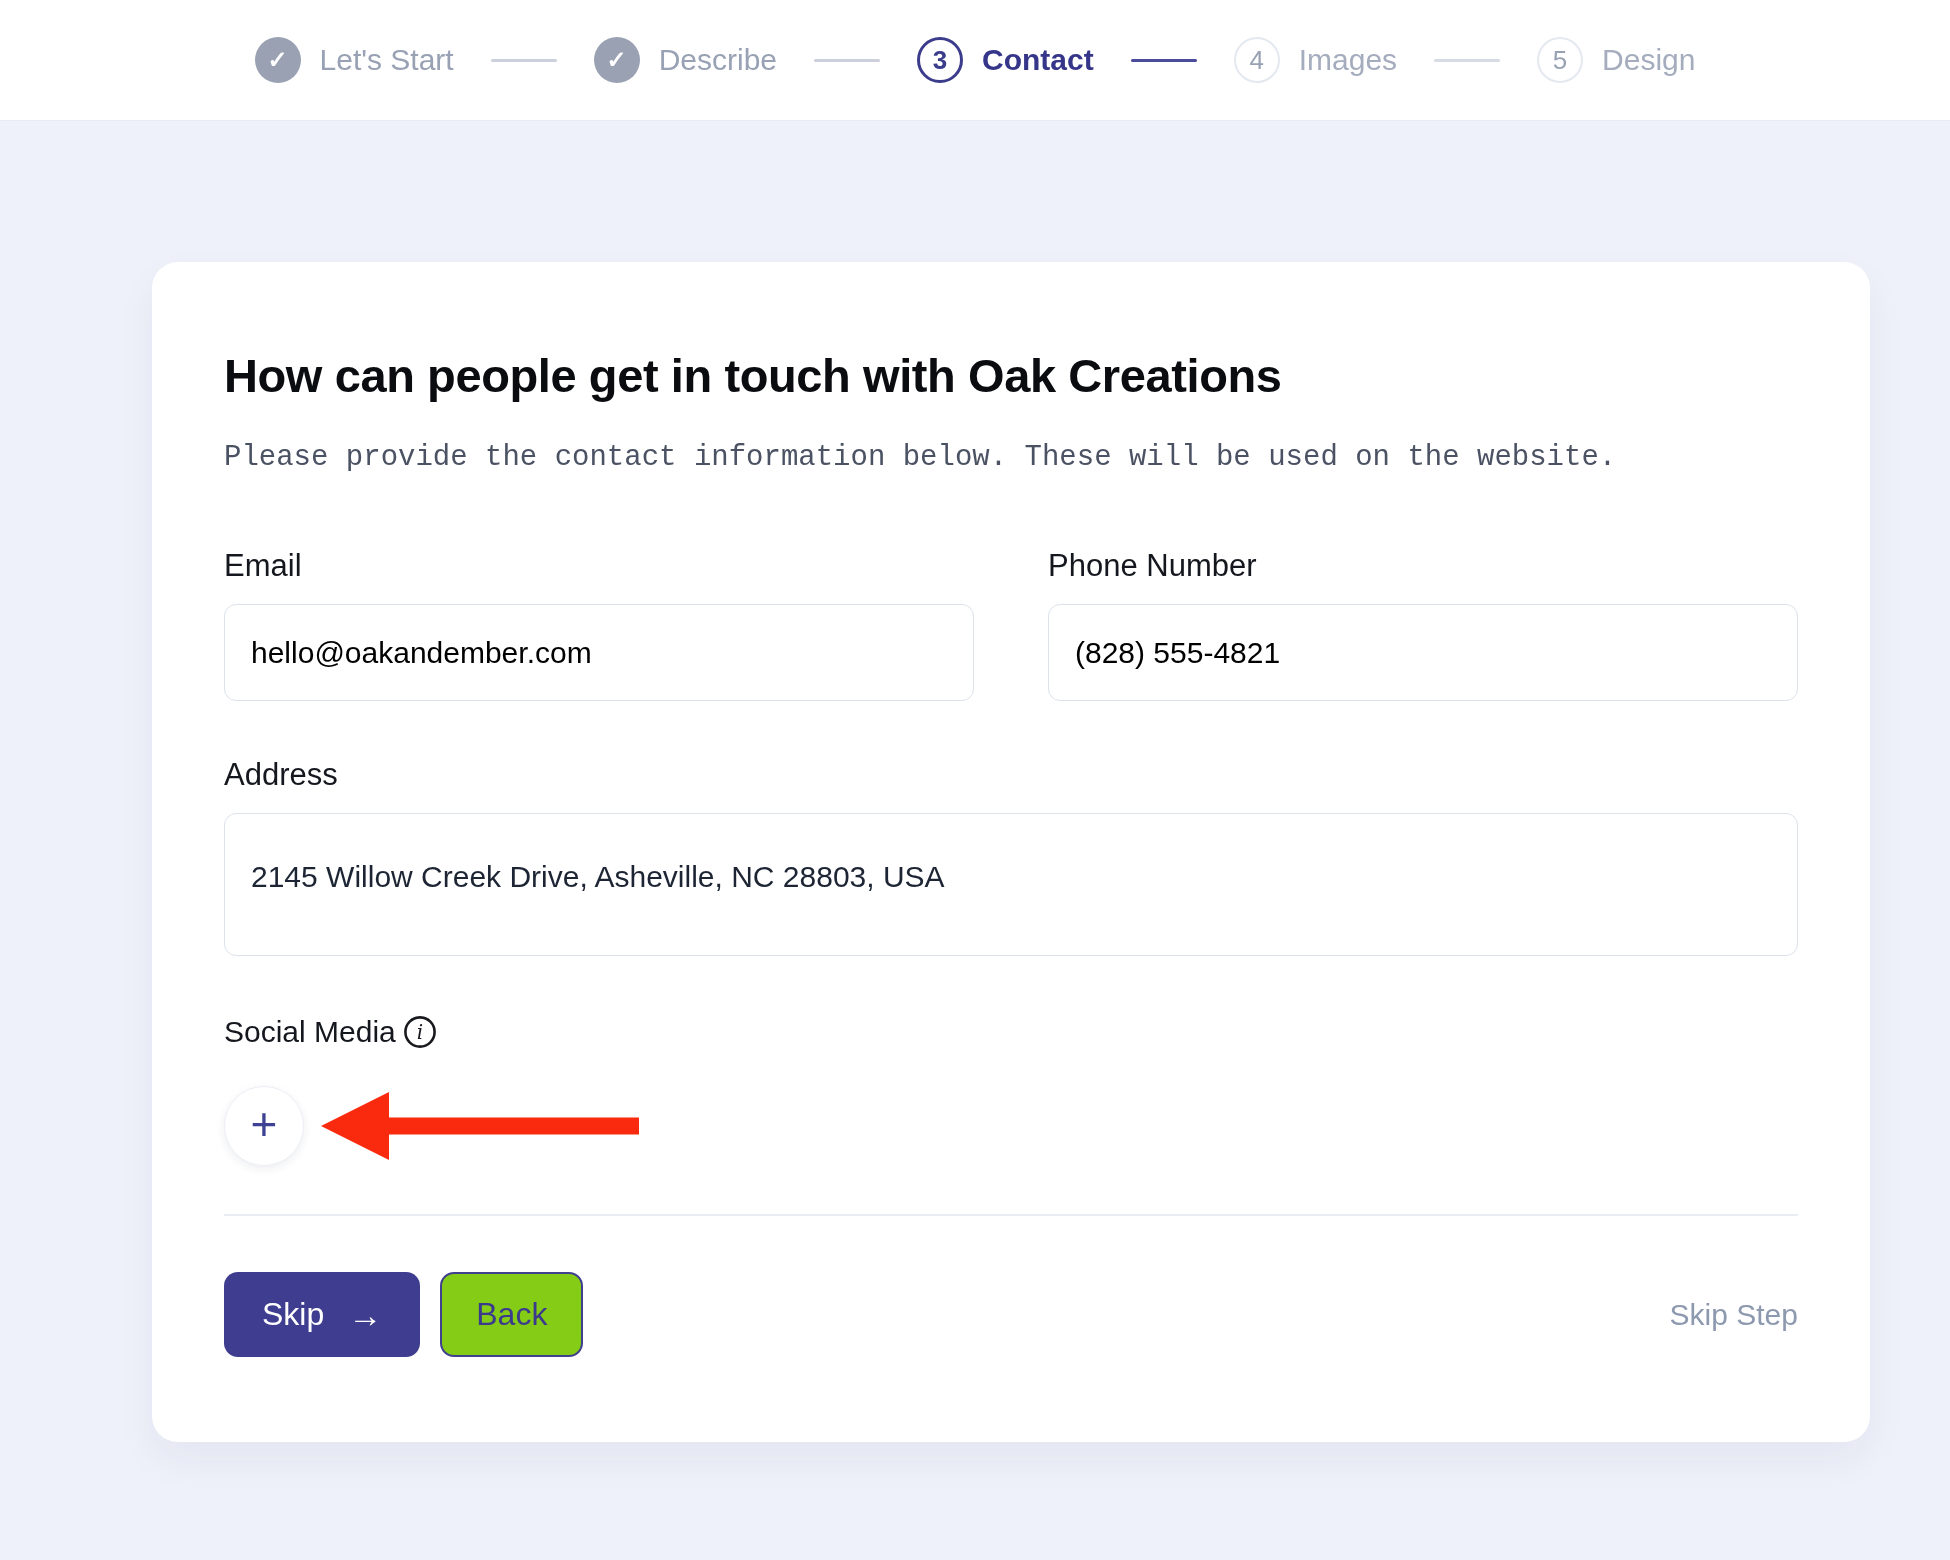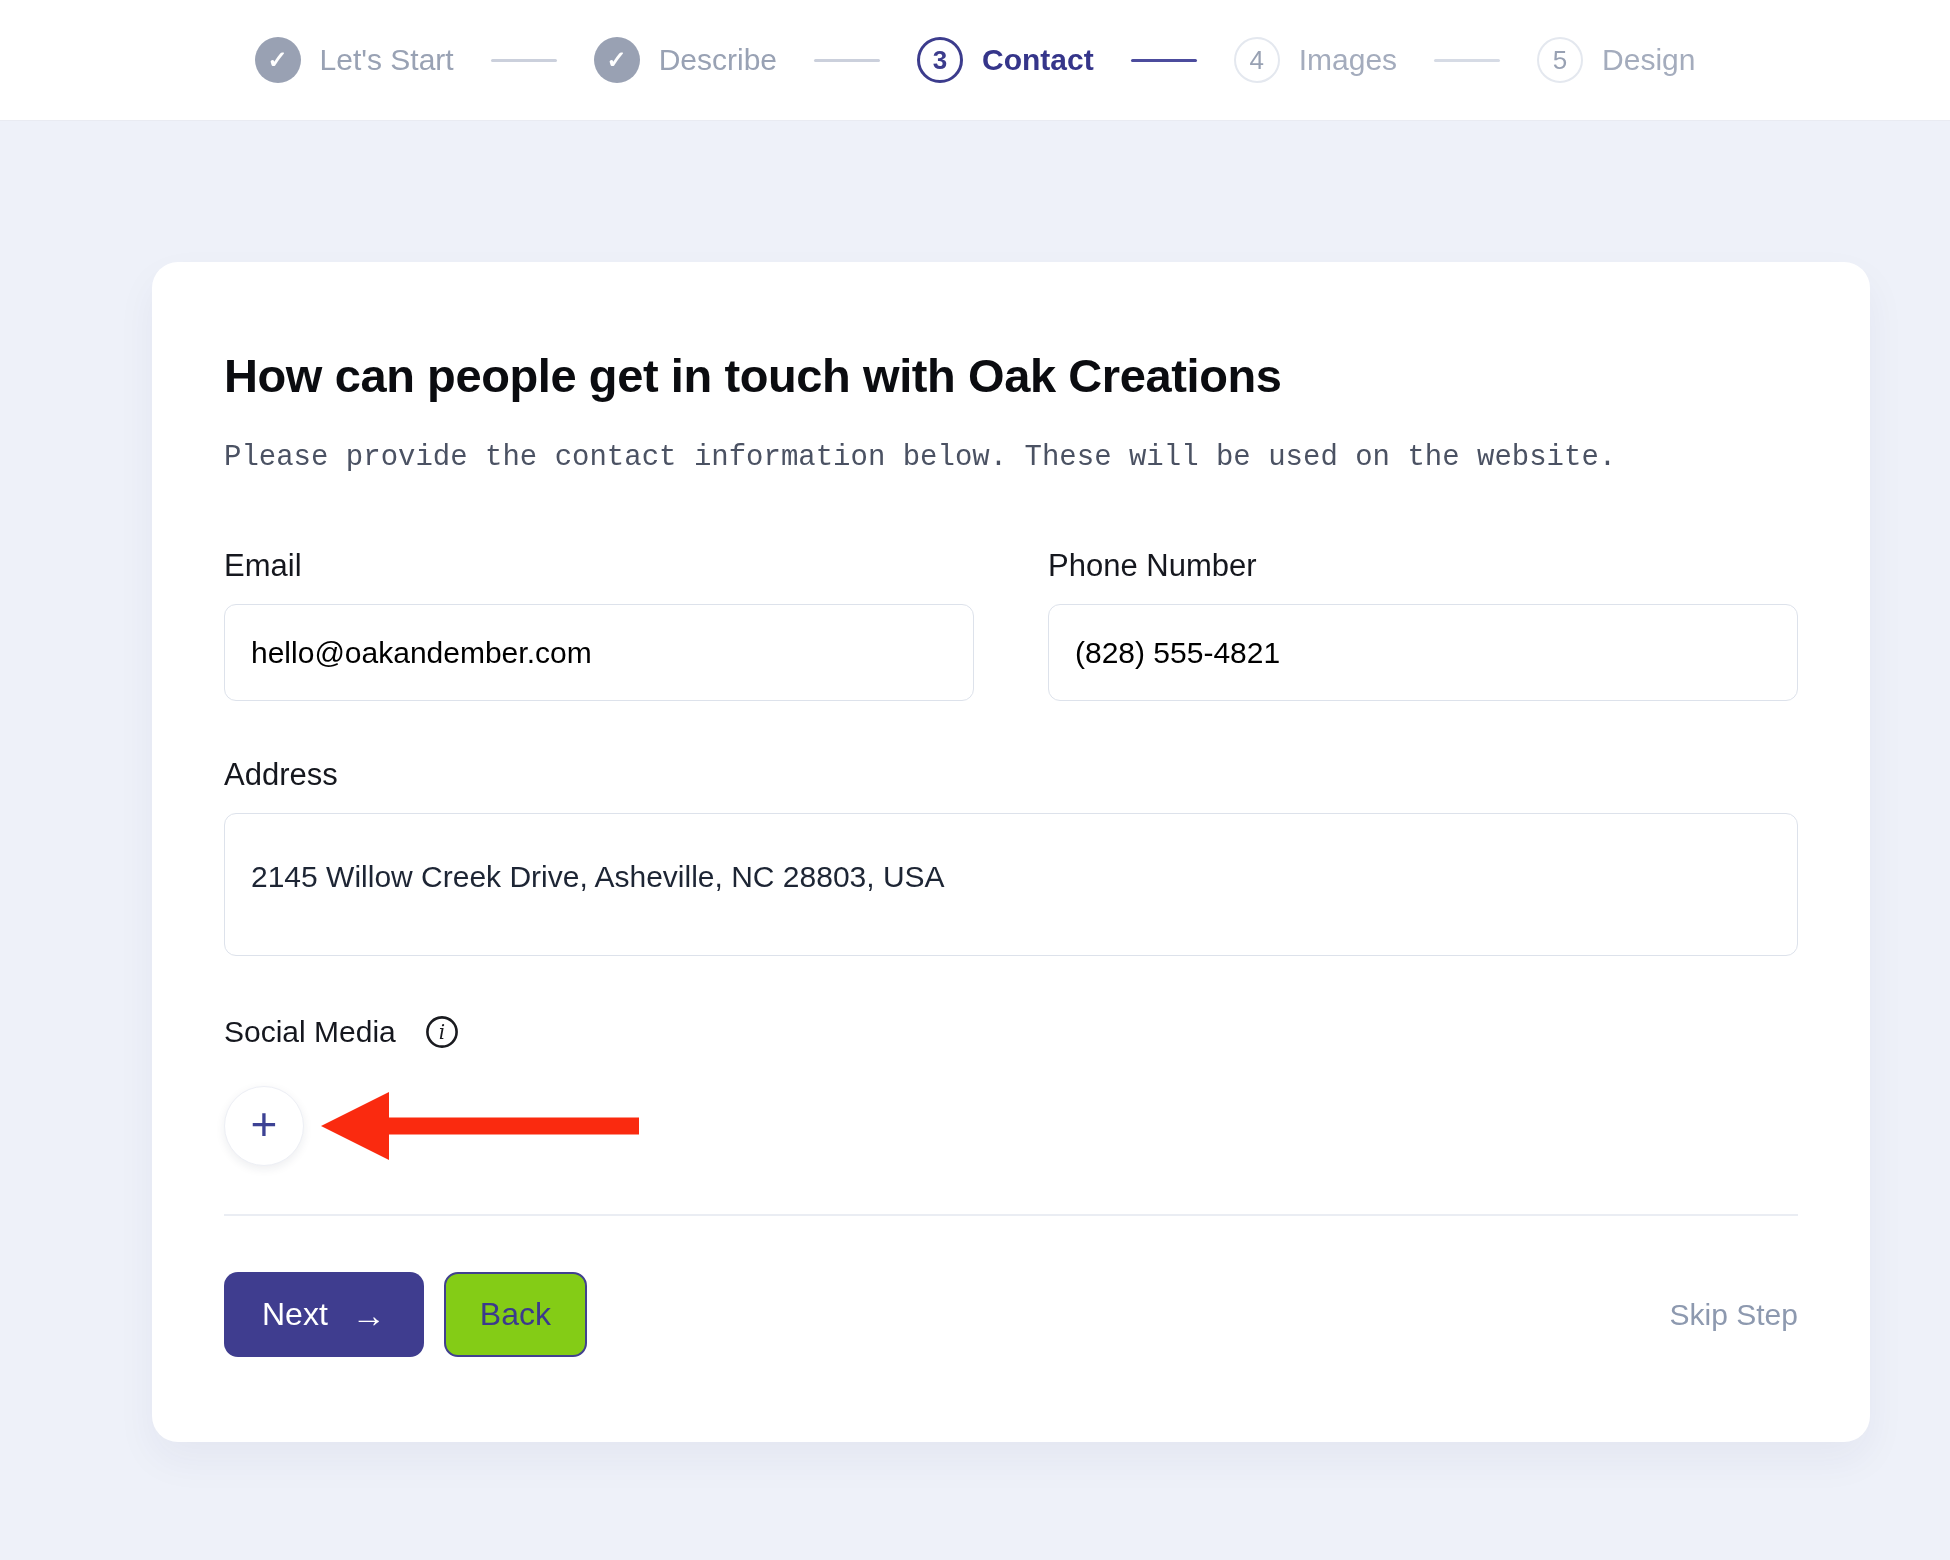--- a/index.html
+++ b/index.html
@@ -102,21 +102,21 @@
     line-height: 38px;
     resize: none;
     outline: none;
     display: block;
   }
 
   .social-label-row {
     margin-top: 58px;
     display: flex;
     align-items: center;
-    gap: 29px;
+    gap: 7px;
   }
   .social-label { font-size: 30px; color: #15171e; font-weight: 500; line-height: 36px; }
   .info-icon { width: 34px; height: 34px; display: block; cursor: pointer; }
 
   .social-add-row {
     margin-top: 36px;
     display: flex;
     align-items: center;
     height: 80px;
   }
@@ -255,21 +255,21 @@
       </button>
       <svg class="red-arrow" width="318" height="70" viewBox="0 0 318 70" xmlns="http://www.w3.org/2000/svg">
         <polygon points="0,35 68,1 68,26.5 318,26.5 318,43.5 68,43.5 68,69" fill="#fa2a0f"></polygon>
       </svg>
     </div>
 
     <hr class="divider">
 
     <div class="actions-row">
       <button class="next-btn">
-        <span>Next</span>
+        <span>Skip</span>
         <span class="next-arrow">→</span>
       </button>
       <button class="back-btn">Back</button>
       <span class="skip-link">Skip Step</span>
     </div>
 
   </section>
 </main>
 
 </body></html>

